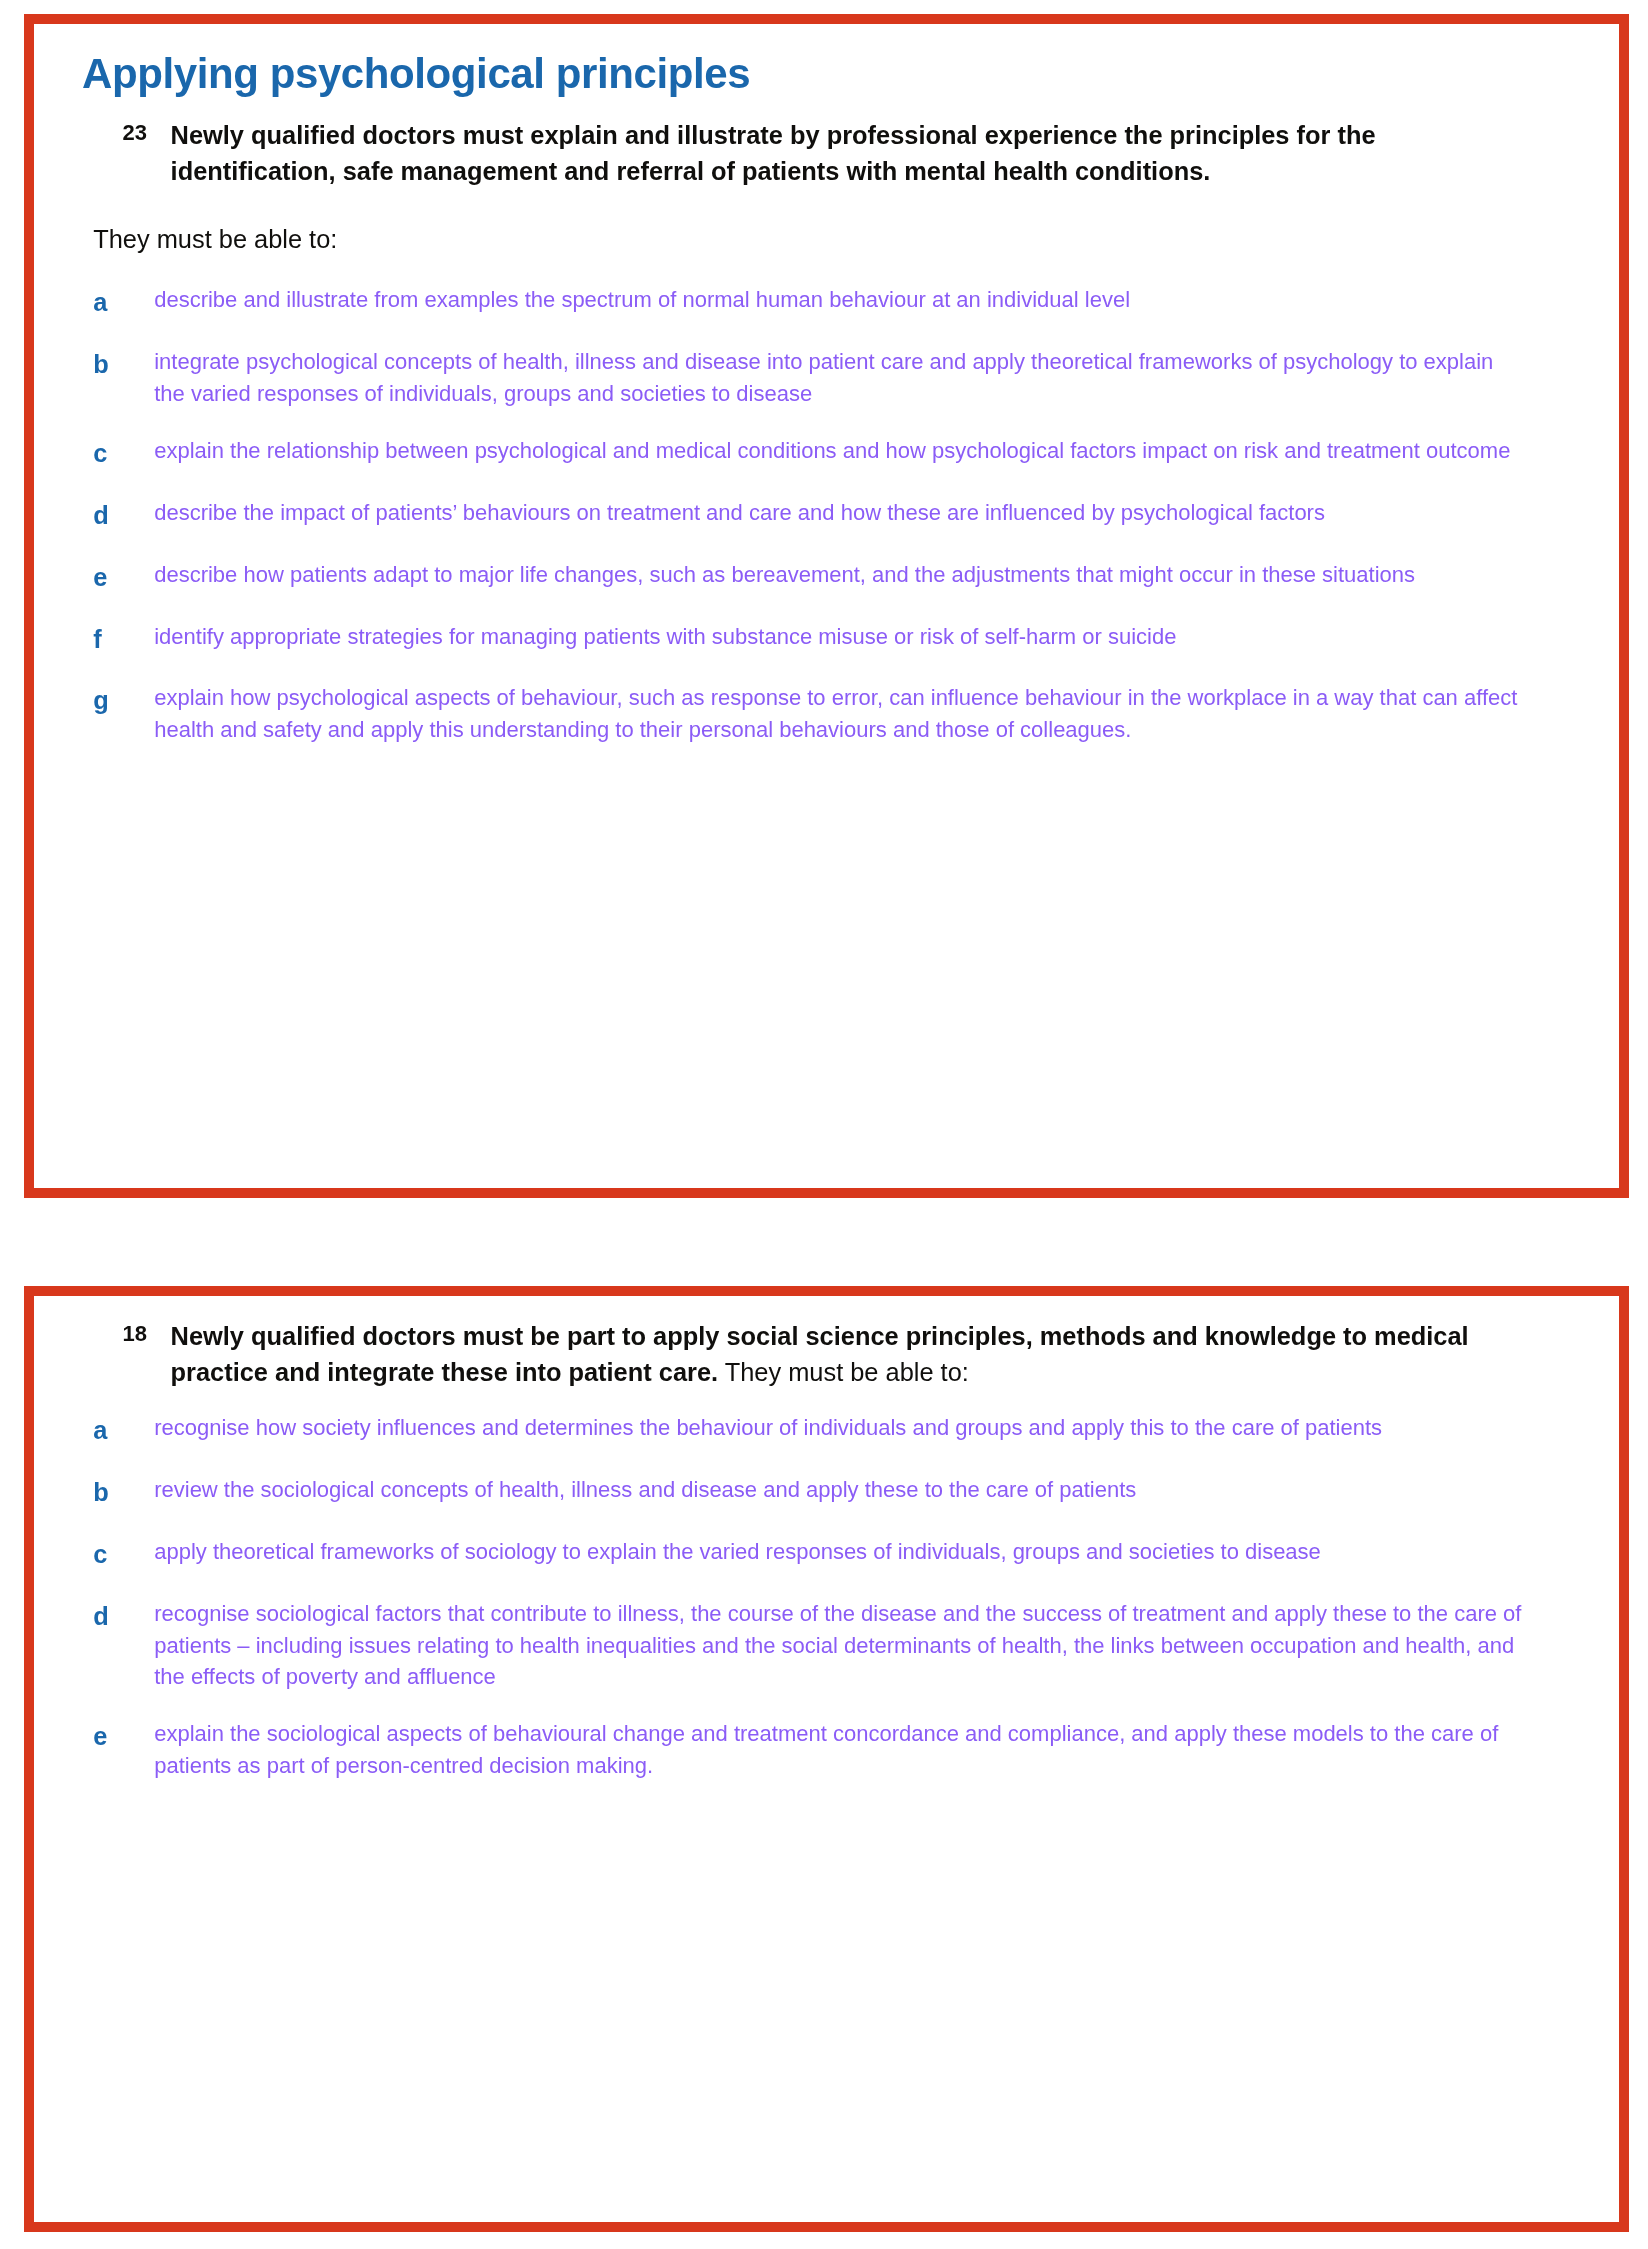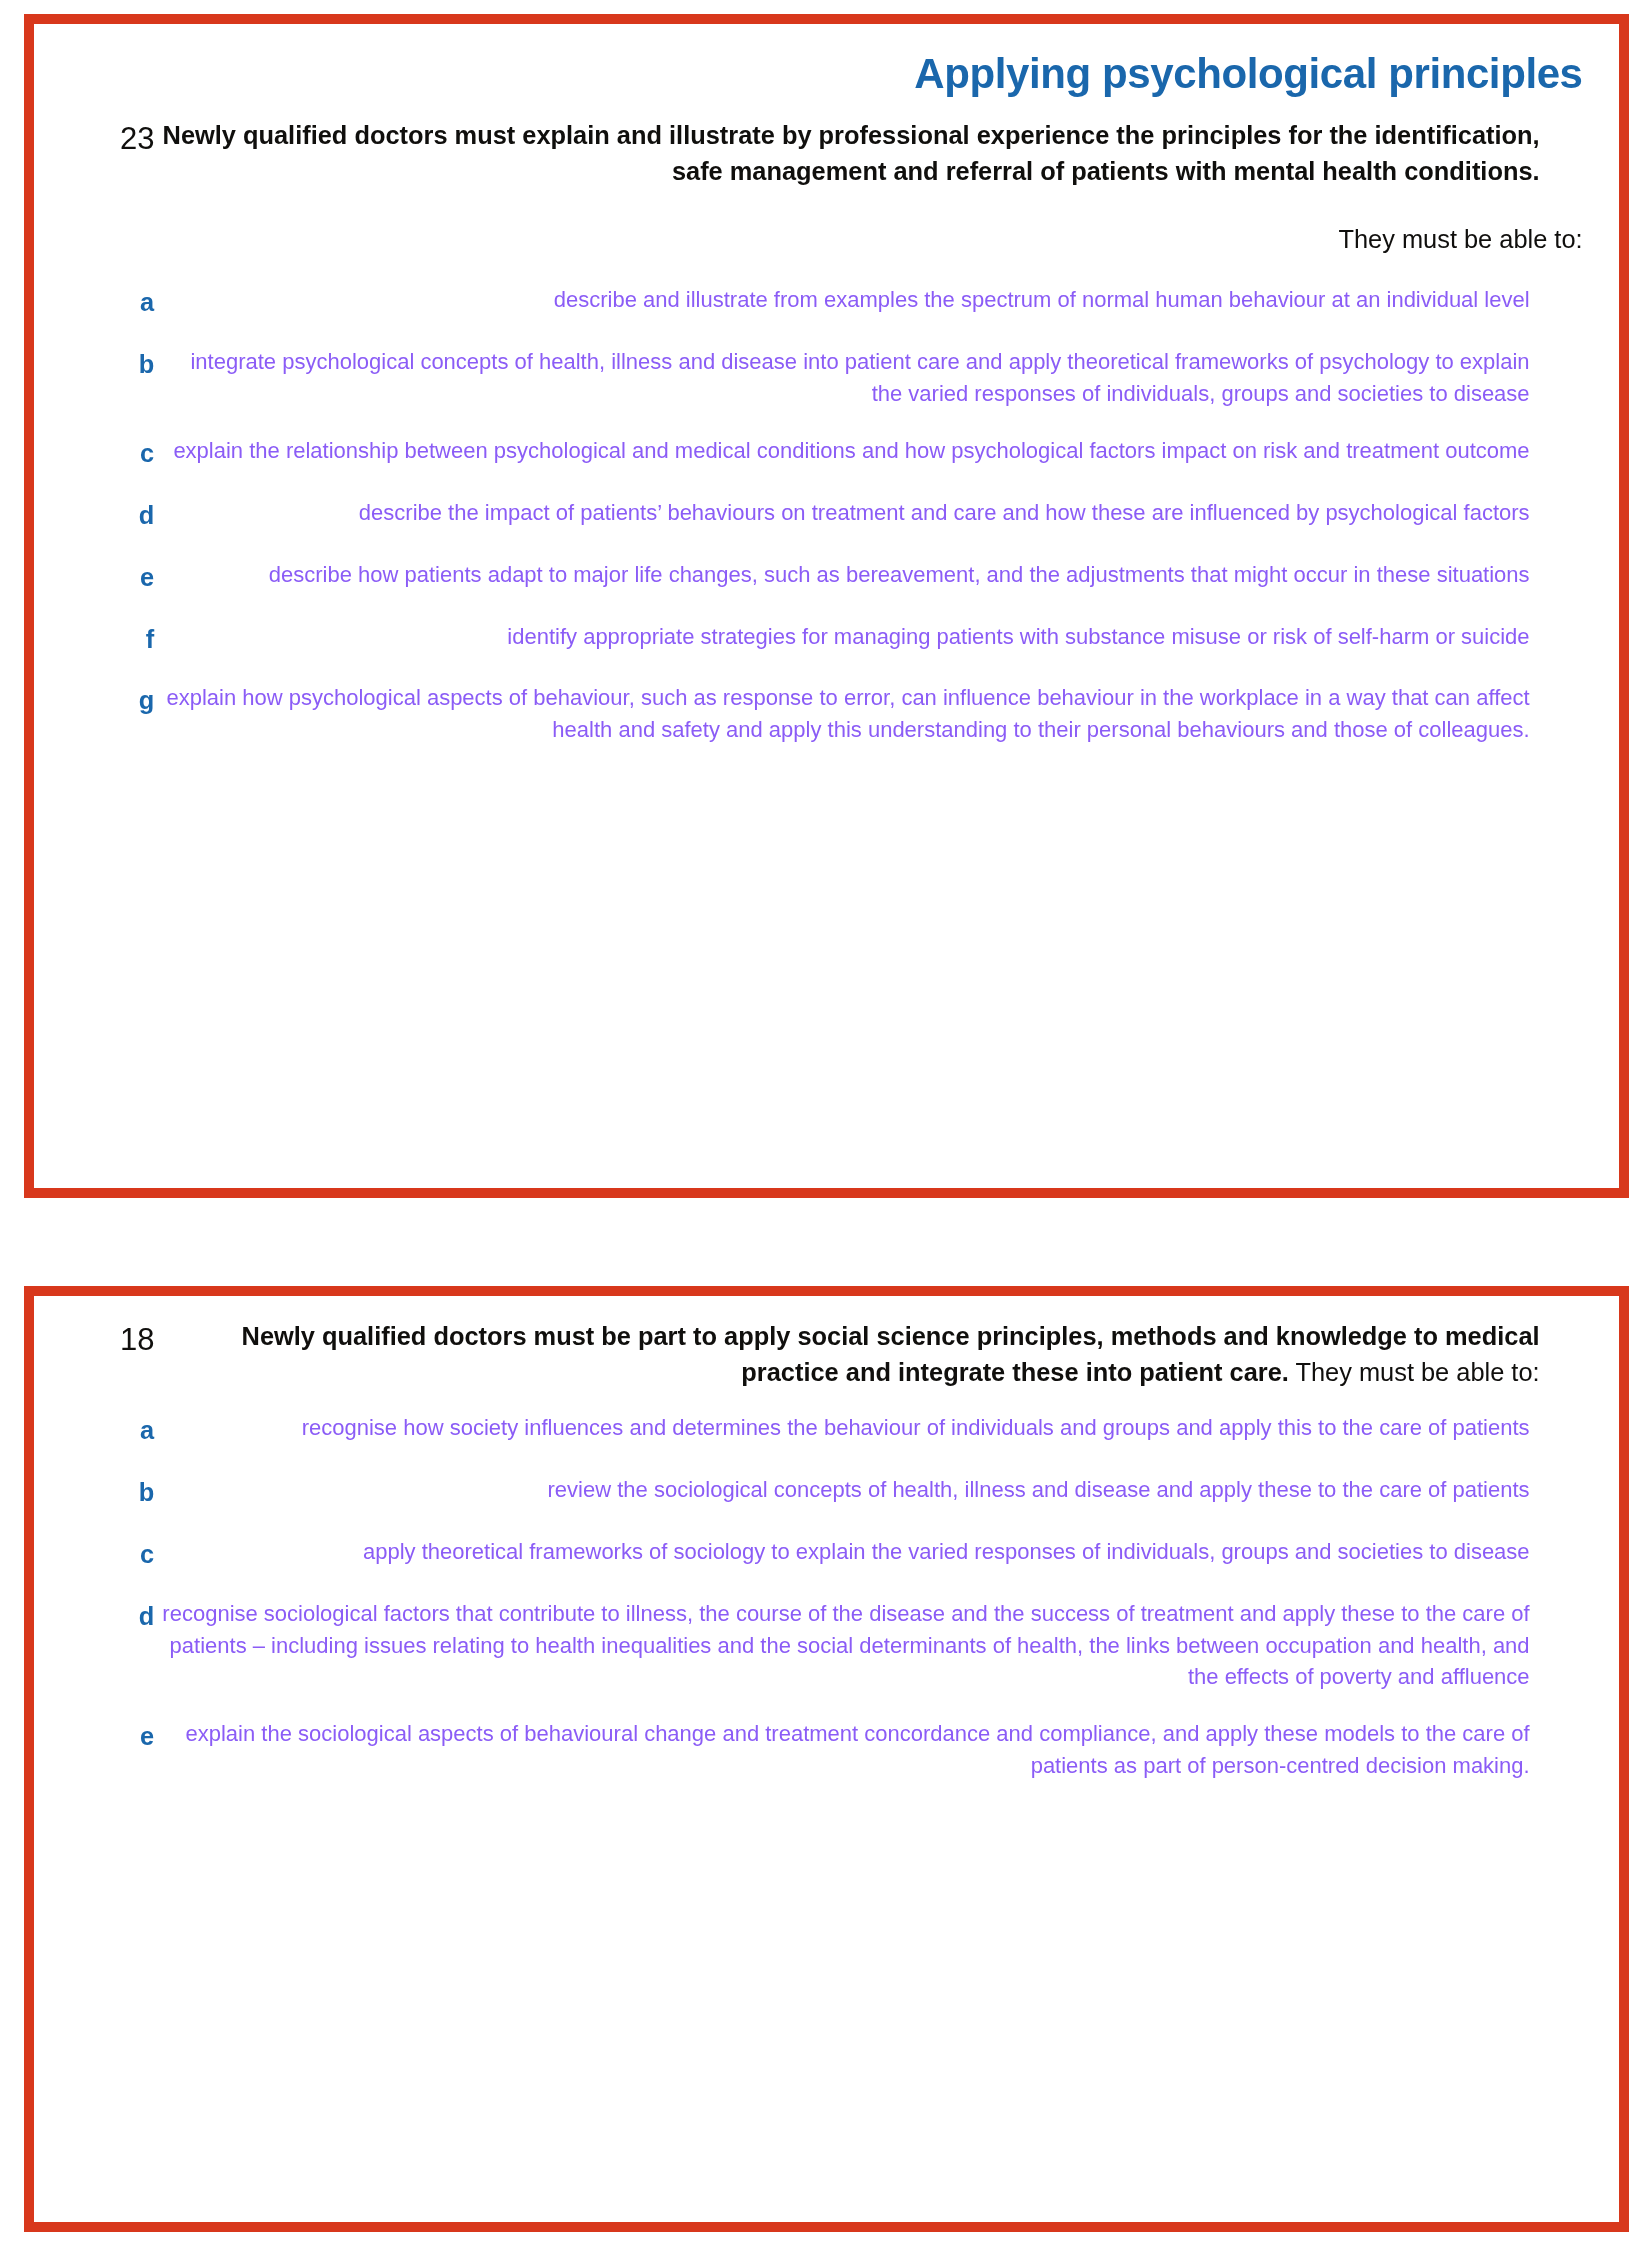--- a/index.html
+++ b/index.html
@@ -37,21 +37,20 @@
     top: 13.6px;
     height: 1184px;
   }
   .panel--social {
     top: 1286px;
     height: 946px;
   }
 
   .panel-inner {
     padding: 22px 36px 0 36px;
-    text-align: right;
   }
 
   
   .section-heading {
     color: #1a67ac;
     font-size: 42px;
     font-weight: bold;
     letter-spacing: -0.4px;
     line-height: 1.06;
     margin: 6.2px 0 21px 12.4px;
@@ -61,24 +60,25 @@
   
   .lead {
     display: flex;
     align-items: flex-start;
     margin: 0 0 0 37px;
     padding-right: 43px;
   }
   .lead-number {
     flex: 0 0 auto;
     width: 48px;
-    font-size: 31px;
-    font-weight: normal;
+    font-size: 22px;
+    font-weight: bold;
     color: #100f0d;
     line-height: 1.42;
+    margin-left: 16px;
   }
   .lead-text {
     flex: 1 1 auto;
     font-size: 25.4px;
     line-height: 1.42;
     color: #100f0d;
   }
   .lead-text .strong {
     font-weight: bold;
   }

